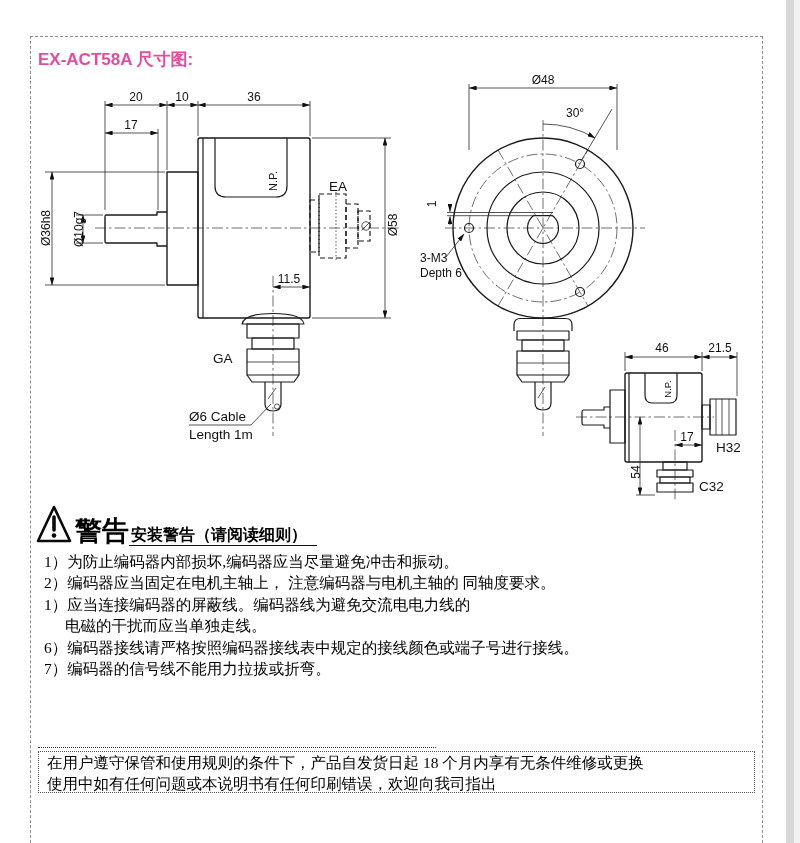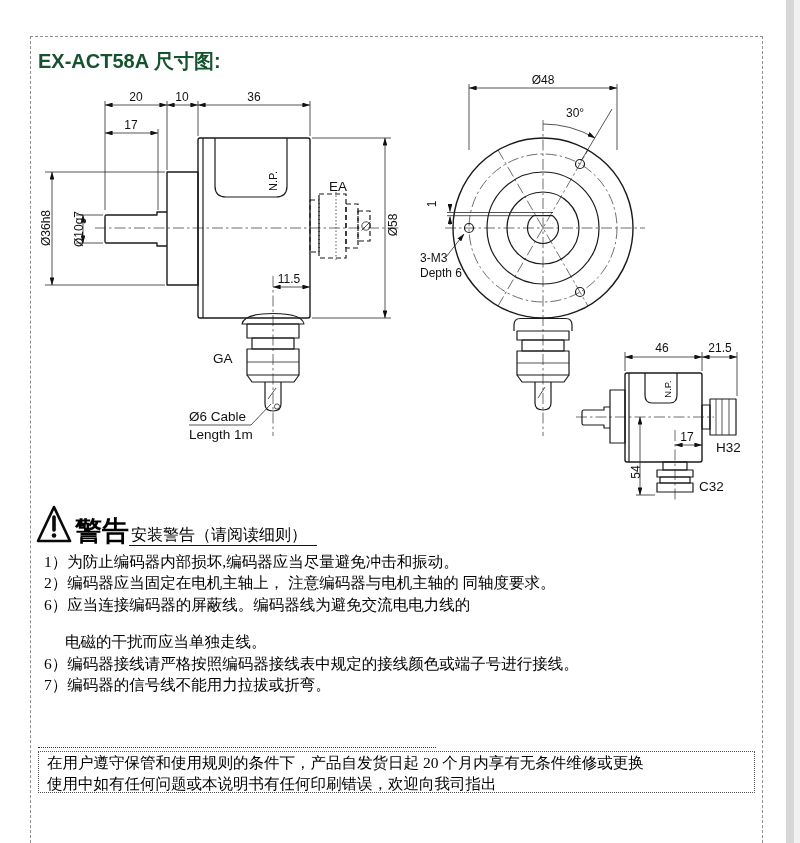--- a/index.html
+++ b/index.html
@@ -7,50 +7,50 @@
     width:800px;height:843px;position:relative;background:#ffffff;
     overflow:hidden;font-family:"Liberation Sans",sans-serif;
   }
   .edge-strip{position:absolute;top:0;height:100%;}
   #page-border{
     position:absolute;left:30px;top:36px;width:731px;height:830px;
     border:1px dashed #8f8f8f;
   }
   #doc-title{
     position:absolute;left:38px;top:48px;
-    font-family:"Liberation Sans",sans-serif;font-size:20px;font-weight:600;color:#14532d;
+    font-family:"Liberation Sans",sans-serif;font-size:17px;font-weight:600;color:#ec4899;
   }
   svg text{font-family:"Liberation Sans",sans-serif;fill:#111;}
   .ol{fill:none;stroke:#1b1b1b;stroke-width:1.4;stroke-linejoin:round;}
   .ol2{fill:none;stroke:#1b1b1b;stroke-width:1.2;stroke-linejoin:round;}
   .thin{fill:none;stroke:#2a2a2a;stroke-width:0.8;}
   .cl{fill:none;stroke:#4a4a4a;stroke-width:0.8;stroke-dasharray:11 3 2.5 3;}
   .hid{fill:none;stroke:#1b1b1b;stroke-width:1.2;stroke-dasharray:5 3;}
   .dotln{fill:none;stroke:#333;stroke-width:0.8;stroke-dasharray:1.5 2;}
   .dtxt{font-size:12px;}
   .ltxt{font-size:13.5px;}
   .stxt{font-size:11px;}
   .xstxt{font-size:9.5px;}
   
   #warn-header{position:absolute;left:36px;top:503px;display:flex;align-items:flex-end;}
   #warn-title{
     font-family:"Liberation Serif","DejaVu Serif",serif;font-weight:bold;
     font-size:27px;line-height:1;color:#000;margin-left:3px;
   }
   #warn-subtitle{
-    font-family:"Liberation Serif","DejaVu Serif",serif;font-weight:normal;
+    font-family:"Liberation Serif","DejaVu Serif",serif;font-weight:bold;
     font-size:16px;line-height:1;color:#000;border-bottom:1.5px solid #111;
     padding:0 10px 2px 2px;position:relative;top:1px;
   }
   #warn-list{
     position:absolute;left:44px;top:551px;width:706px;
     font-family:"Liberation Serif","DejaVu Serif",serif;font-size:15.5px;color:#000;
   }
   .witem{line-height:21.4px;white-space:nowrap;}
-  .witem.indent{padding-left:21px;margin-top:16px;}
+  .witem.indent{padding-left:21px;}
   #dotline{
     position:absolute;left:38px;top:733px;width:398px;height:14px;
     border-bottom:1.6px dotted #333;
   }
   #warranty-box{
     position:absolute;left:38px;top:751px;width:717px;height:42px;
     border:1px dotted #555;box-sizing:border-box;padding:1px 8px 0 8px;
     font-family:"Liberation Serif","DejaVu Serif",serif;font-size:15.5px;color:#000;
   }
   #warranty-box div{line-height:20.5px;white-space:nowrap;}
@@ -239,24 +239,24 @@
     <path d="M18,14 L18,27" stroke="#0a0a0a" stroke-width="3.6" stroke-linecap="round" fill="none"></path>
     <circle cx="18" cy="32.5" r="2.3" fill="#0a0a0a"></circle>
   </svg>
   <span id="warn-title">警告</span>
   <span id="warn-subtitle">安装警告（请阅读细则）</span>
 </div>
 
 <div id="warn-list">
   <div class="witem">1）为防止编码器内部损坏,编码器应当尽量避免冲击和振动。</div>
   <div class="witem">2）编码器应当固定在电机主轴上， 注意编码器与电机主轴的 同轴度要求。</div>
-  <div class="witem">6）应当连接编码器的屏蔽线。编码器线为避免交流电电力线的</div>
+  <div class="witem">1）应当连接编码器的屏蔽线。编码器线为避免交流电电力线的</div>
   <div class="witem indent">电磁的干扰而应当单独走线。</div>
   <div class="witem">6）编码器接线请严格按照编码器接线表中规定的接线颜色或端子号进行接线。</div>
   <div class="witem">7）编码器的信号线不能用力拉拔或折弯。</div>
 </div>
 
 <div id="dotline"></div>
 
 <div id="warranty-box">
-  <div>在用户遵守保管和使用规则的条件下，产品自发货日起 20 个月内享有无条件维修或更换</div>
+  <div>在用户遵守保管和使用规则的条件下，产品自发货日起 18 个月内享有无条件维修或更换</div>
   <div>使用中如有任何问题或本说明书有任何印刷错误，欢迎向我司指出</div>
 </div>
 
 </body></html>

